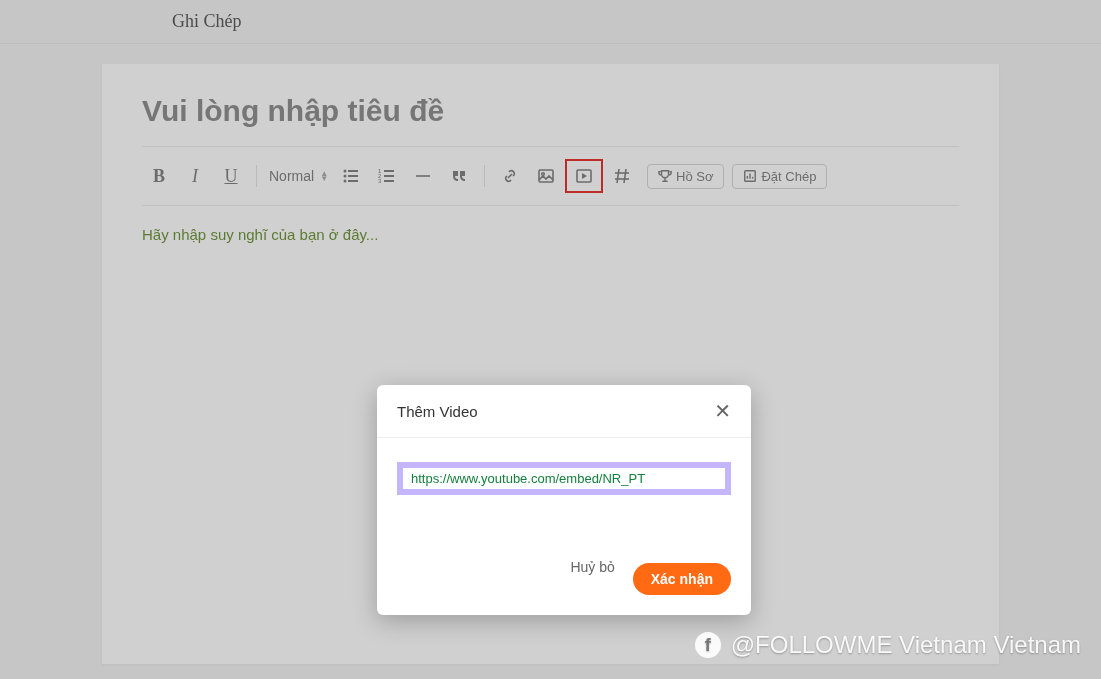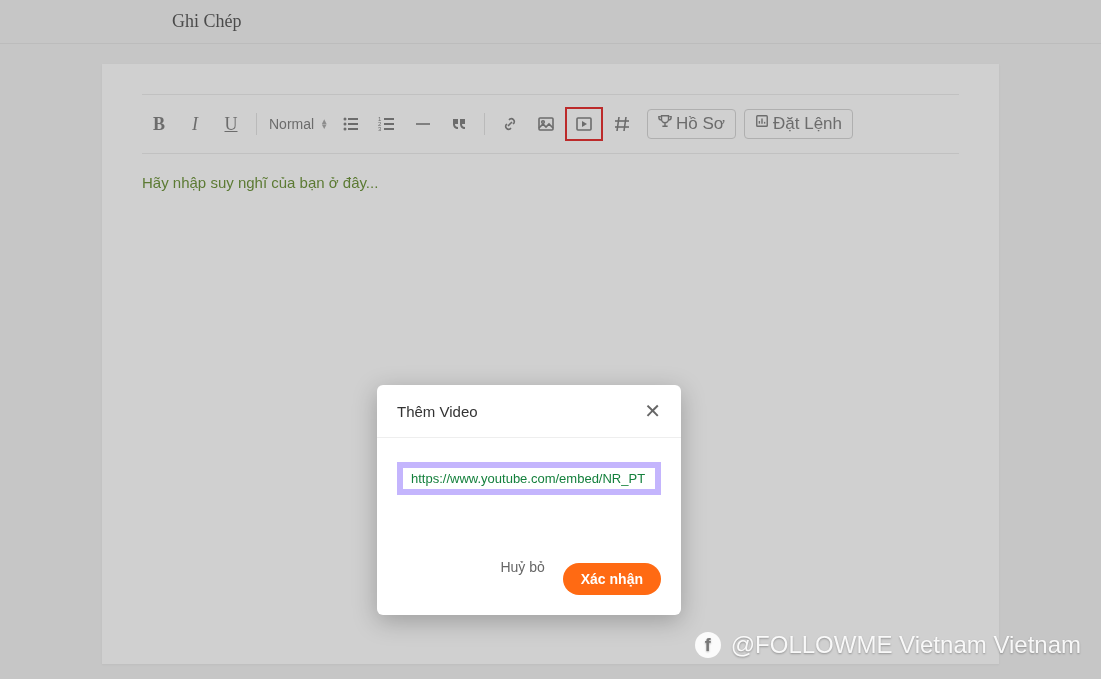--- a/index.html
+++ b/index.html
@@ -92,21 +92,21 @@
   .highlight-box {
     border: 2px solid #e00000;
     padding: 0;
   }
   .pill-btn {
     border: 1px solid #ccc;
     background: #fff;
     color: #666;
     border-radius: 4px;
     padding: 4px 10px;
-    font-size: 17px;
+    font-size: 13px;
     display: flex;
     align-items: flex-start;
     gap: 4px;
     cursor: pointer;
     margin-left: 6px;
   }
   .pill-btn svg { width: 14px; height: 14px; stroke: #666; fill: none; stroke-width: 1.6; }
   .body-text {
     font-size: 15px;
     color: #4d7c0f;
@@ -114,21 +114,21 @@
   }
   .overlay {
     position: absolute;
     inset: 0;
     background: rgba(120,120,120,0.35);
   }
   .modal {
     position: absolute;
     left: 377px;
     top: 385px;
-    width: 304px;
+    width: 374px;
     background: #fff;
     border-radius: 6px;
     box-shadow: 0 6px 24px rgba(0,0,0,0.25);
   }
   .modal-head {
     display: flex;
     justify-content: space-between;
     align-items: center;
     padding: 16px 20px;
     border-bottom: 1px solid #eee;
@@ -189,20 +189,21 @@
   }
 </style>
 </head>
 <body>
 
 <div class="topbar">
   <div class="brand">Ghi Chép</div>
 </div>
 
 <div class="editor-card">
+  <input class="title-input" placeholder="Vui lòng nhập tiêu đề" style="">
   <hr class="hr">
 
   <div class="toolbar">
     <button class="tbtn" style="font-weight:700;font-family:Georgia">B</button>
     <button class="tbtn" style="font-style:italic;font-family:Georgia">I</button>
     <button class="tbtn" style="text-decoration:underline;font-family:Georgia">U</button>
     <div class="sep"></div>
     <div class="normal-select">
       <span>Normal</span>
       <span class="sort-arrows">
@@ -275,21 +276,21 @@
         </svg>
       <span>Hồ Sơ</span>
     </button>
     <button class="pill-btn">
       <svg viewBox="0 0 16 16">
           <rect x="2" y="2" width="12" height="12" rx="1"></rect>
           <line x1="5" y1="11" x2="5" y2="8"></line>
           <line x1="8" y1="11" x2="8" y2="5"></line>
           <line x1="11" y1="11" x2="11" y2="9"></line>
         </svg>
-      <span>Đặt Lệnh</span>
+      <span>Đặt Chép</span>
     </button>
   </div>
 
   <div class="body-text">Hãy nhập suy nghĩ của bạn ở đây...</div>
 </div>
 
 <div class="overlay"></div>
 
 <div class="modal">
   <div class="modal-head">

